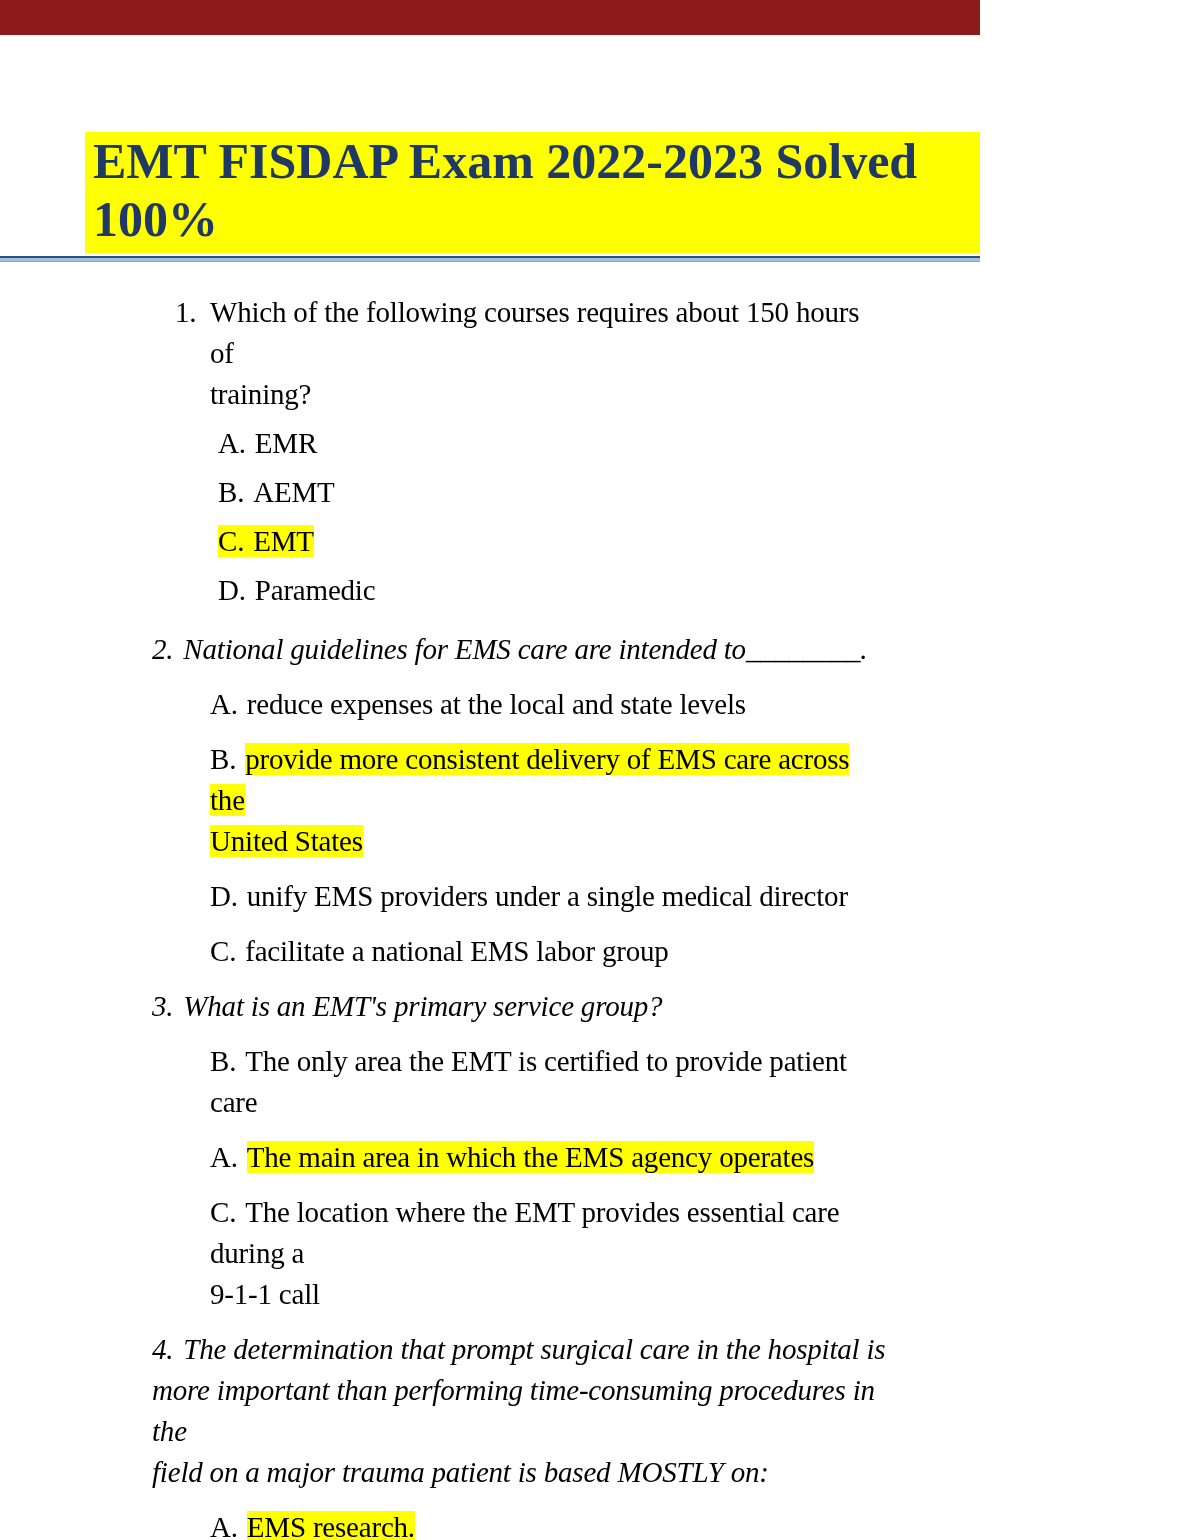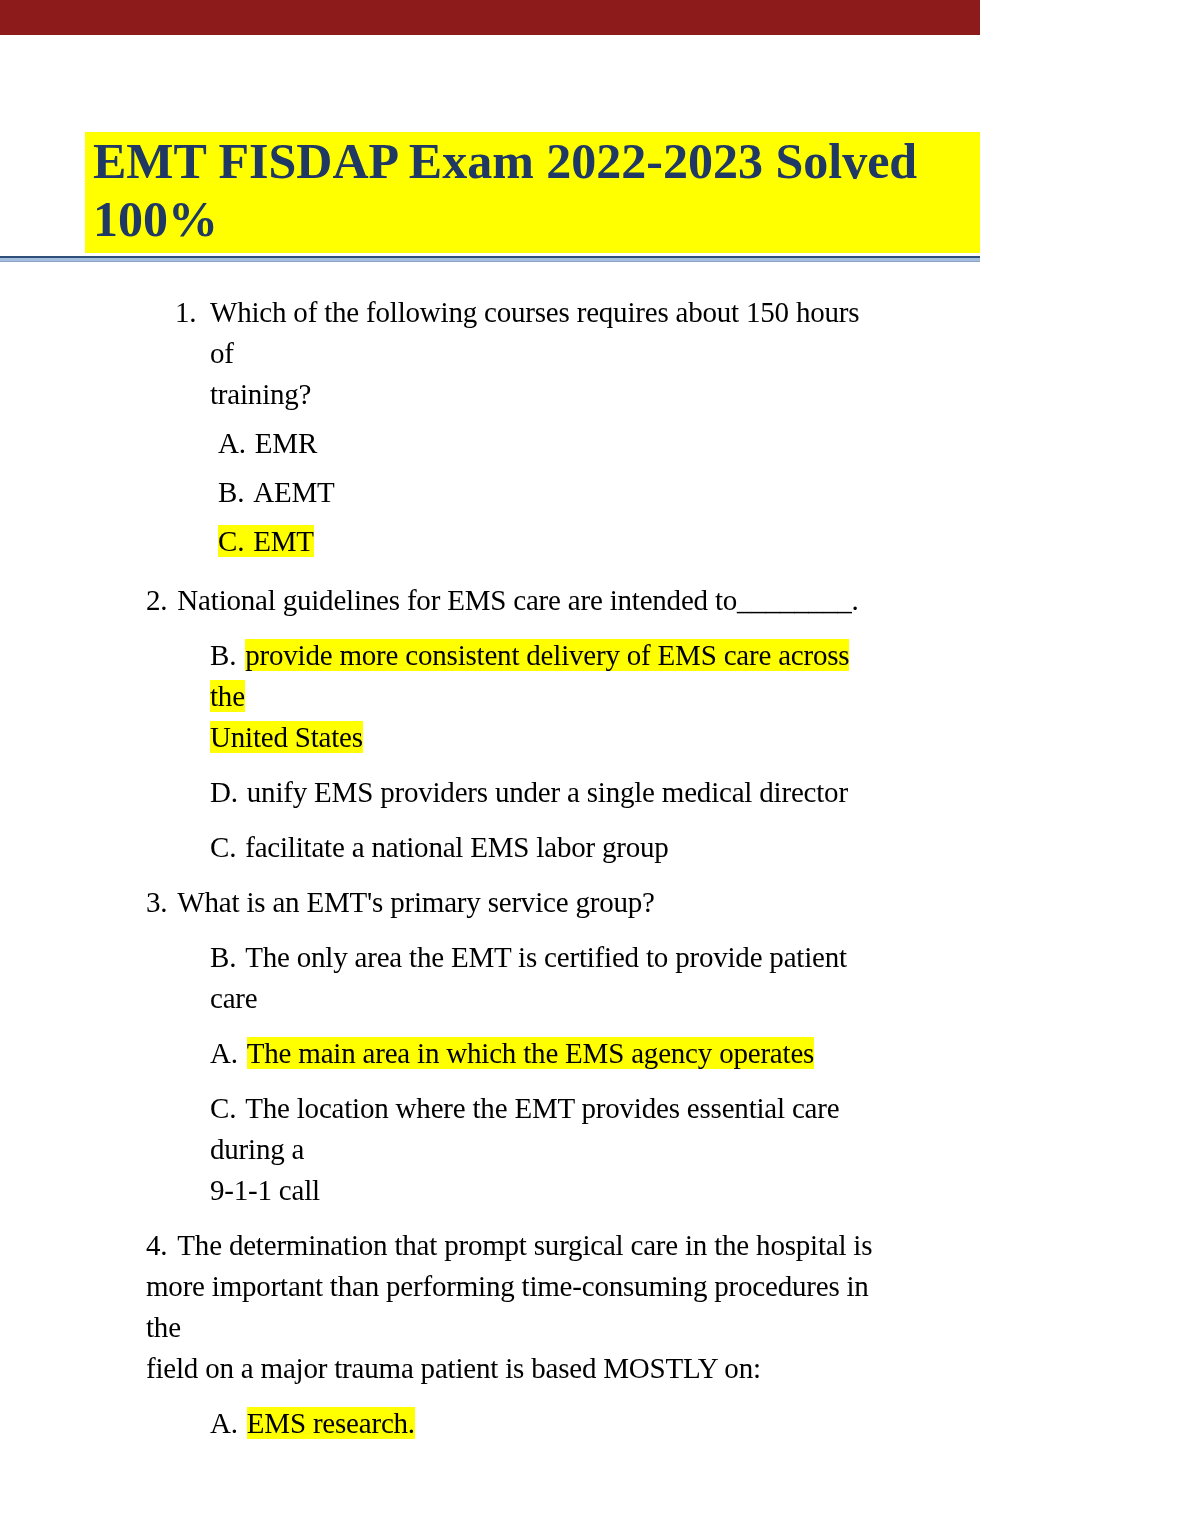--- a/index.html
+++ b/index.html
@@ -48,21 +48,22 @@
     display:flex;
     margin-left:35px;
   }
   .q-num{
     flex:0 0 35px;
   }
   .q-text{
     white-space:pre-line;
   }
   .q-para{
-    margin:0 0 14px 6px;
+    margin:0 0 14px 12px;
+    font-style:italic;
   }
   .q-num-inline{
     padding-right:10px;
   }
   .q-text-inline{
     white-space:pre-line;
   }
   .options{
     margin-left:70px;
   }
@@ -105,26 +106,28 @@
     <section class="question-block first">
       <div class="q1-row">
         <span class="q-num">1.</span>
         <div class="q-text">Which of the following courses requires about 150 hours of
 training?</div>
       </div>
       <div class="options options-tight">
         <p><span class="opt-prefix">A.</span><span class="opt-text">EMR</span></p>
         <p><span class="opt-prefix">B.</span><span class="opt-text">AEMT</span></p>
         <p><span class="opt-prefix hl">C.</span><span class="opt-text hl">EMT</span></p>
+        <p><span class="opt-prefix">D.</span><span class="opt-text">Paramedic</span></p>
       </div>
     </section>
 
     <section class="question-block">
       <p class="q-para"><span class="q-num-inline">2.</span><span class="q-text-inline">National guidelines for EMS care are intended to________.</span></p>
       <div class="options options-spaced">
+        <p><span class="opt-prefix">A.</span><span class="opt-text">reduce expenses at the local and state levels</span></p>
         <p><span class="opt-prefix">B.</span><span class="opt-text hl">provide more consistent delivery of EMS care across the
 United States</span></p>
         <p><span class="opt-prefix">D.</span><span class="opt-text">unify EMS providers under a single medical director</span></p>
         <p><span class="opt-prefix">C.</span><span class="opt-text">facilitate a national EMS labor group</span></p>
       </div>
     </section>
 
     <section class="question-block">
       <p class="q-para"><span class="q-num-inline">3.</span><span class="q-text-inline">What is an EMT's primary service group?</span></p>
       <div class="options options-spaced">

